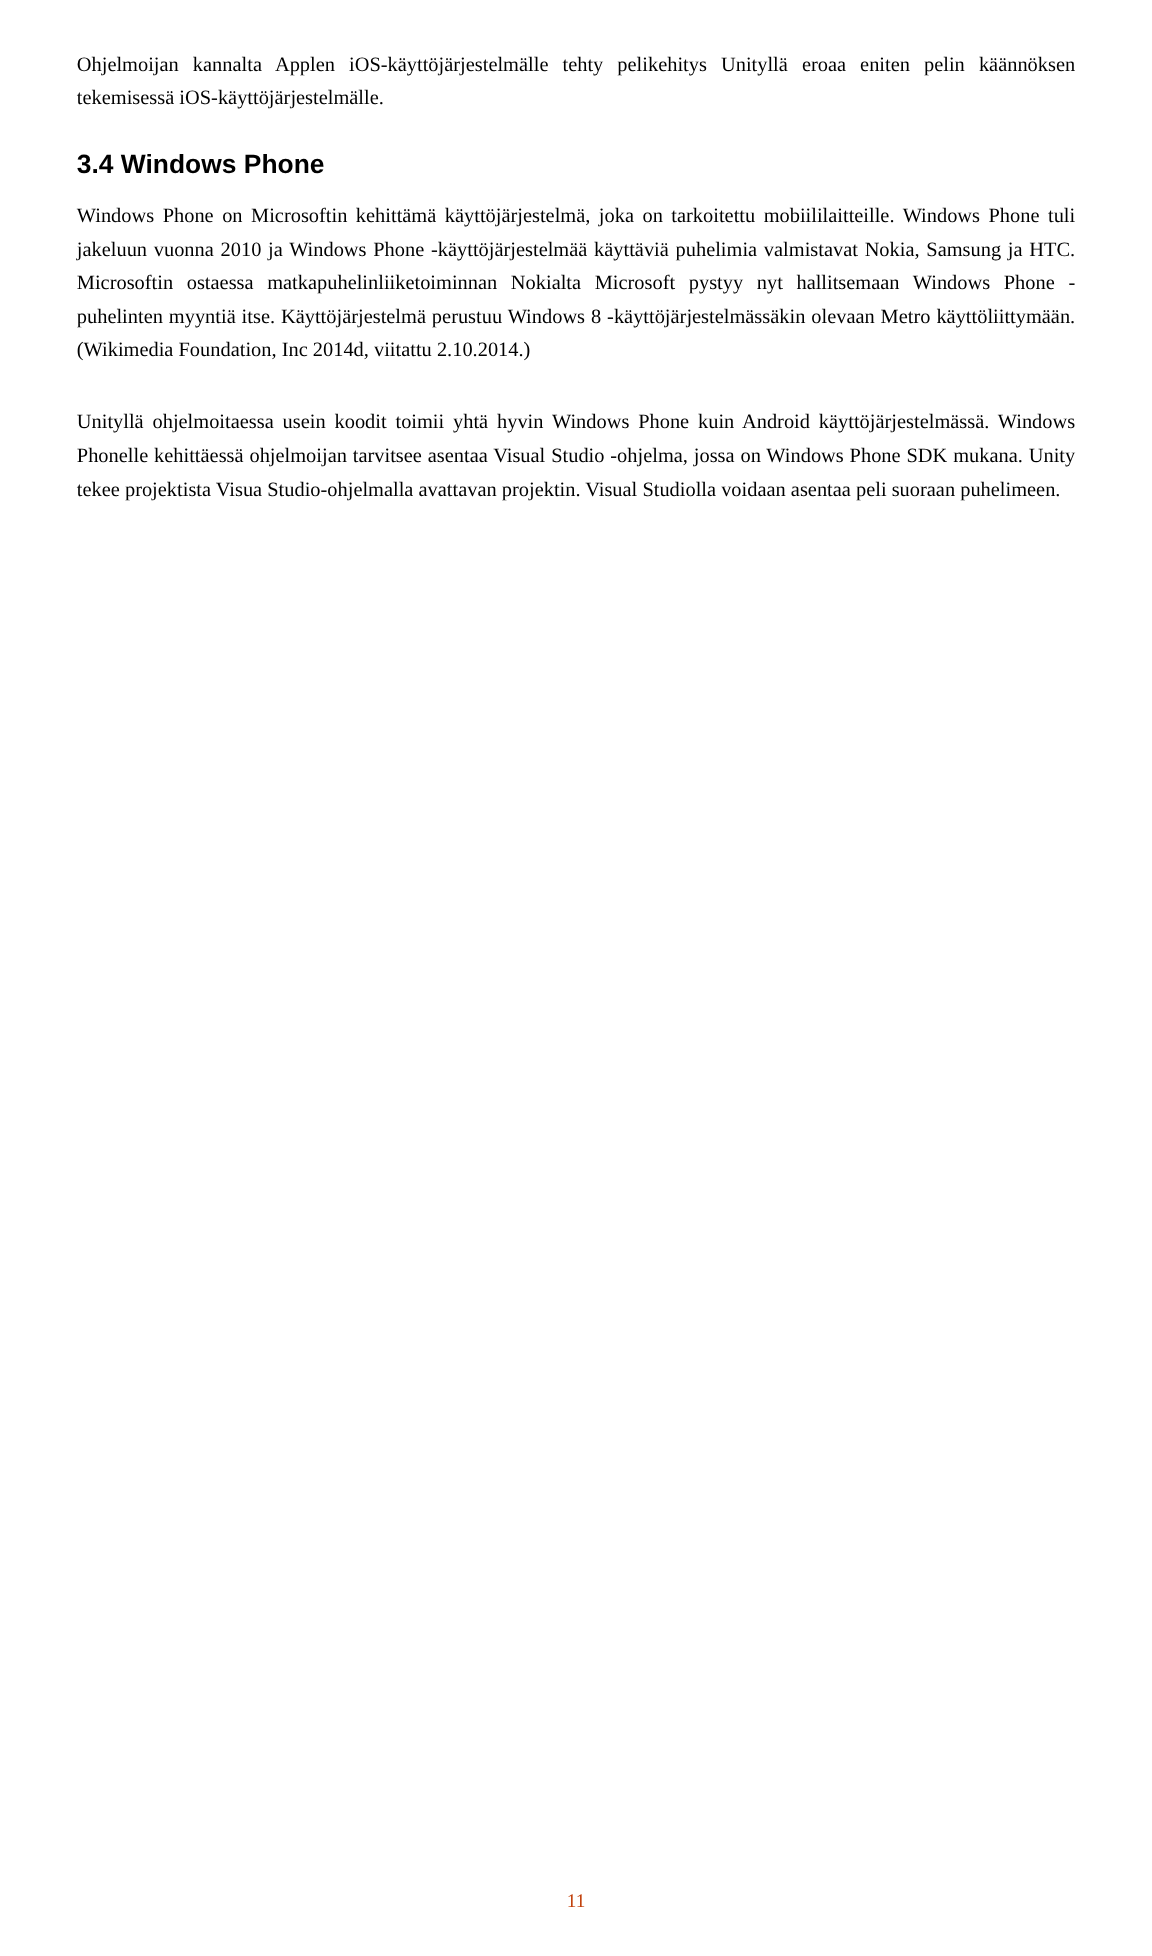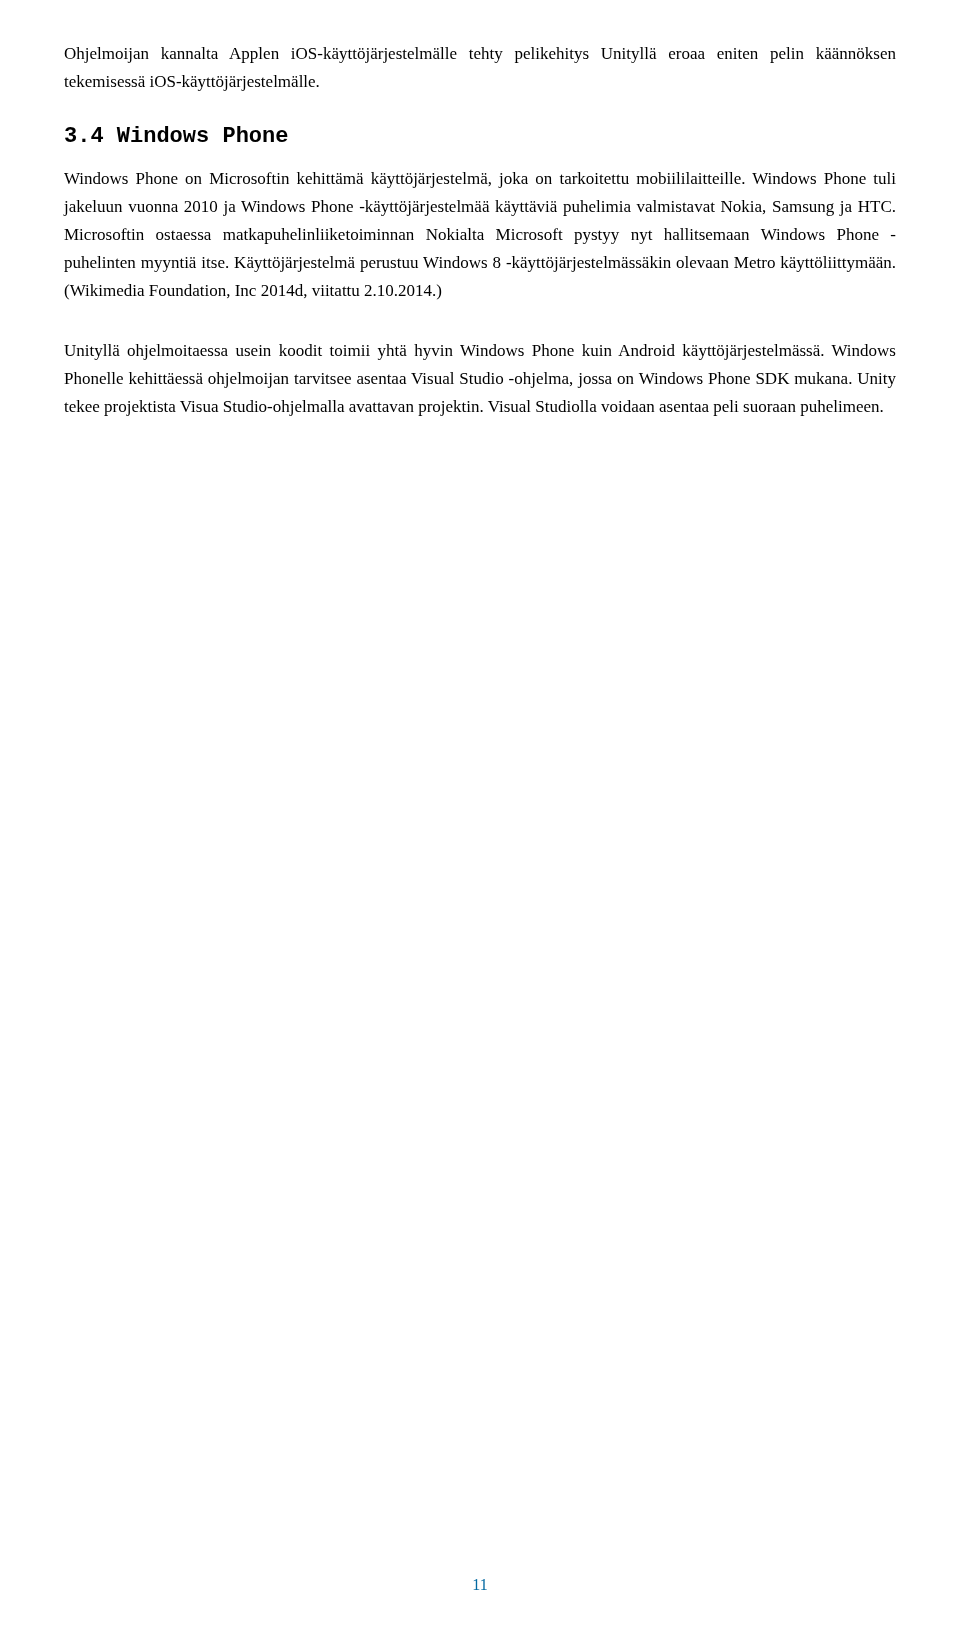--- a/index.html
+++ b/index.html
@@ -31,38 +31,38 @@
       text-align: justify;
       font-family: 'Times New Roman', Times, serif;
     }
 
     .section-heading {
       font-size: 22px;
       font-weight: bold;
       color: #000000;
       margin-top: 28px;
       margin-bottom: 16px;
-      font-family: Liberation Mono, monospace;
+      font-family: Liberation Sans, sans-serif;
     }
 
     .paragraph {
       margin-bottom: 14px;
     }
 
     .paragraph-spaced {
       margin-bottom: 12px;
     }
 
     .page-number {
       position: absolute;
       bottom: 36px;
       left: 50%;
       transform: translateX(-50%);
       font-size: 16px;
-      color: #0369a1;
+      color: #c2410c;
       font-family: 'Times New Roman', Times, serif;
       text-align: center;
     }
 
     .extra-space {
       margin-top: 32px;
     }
   </style>
 </head>
 <body>

